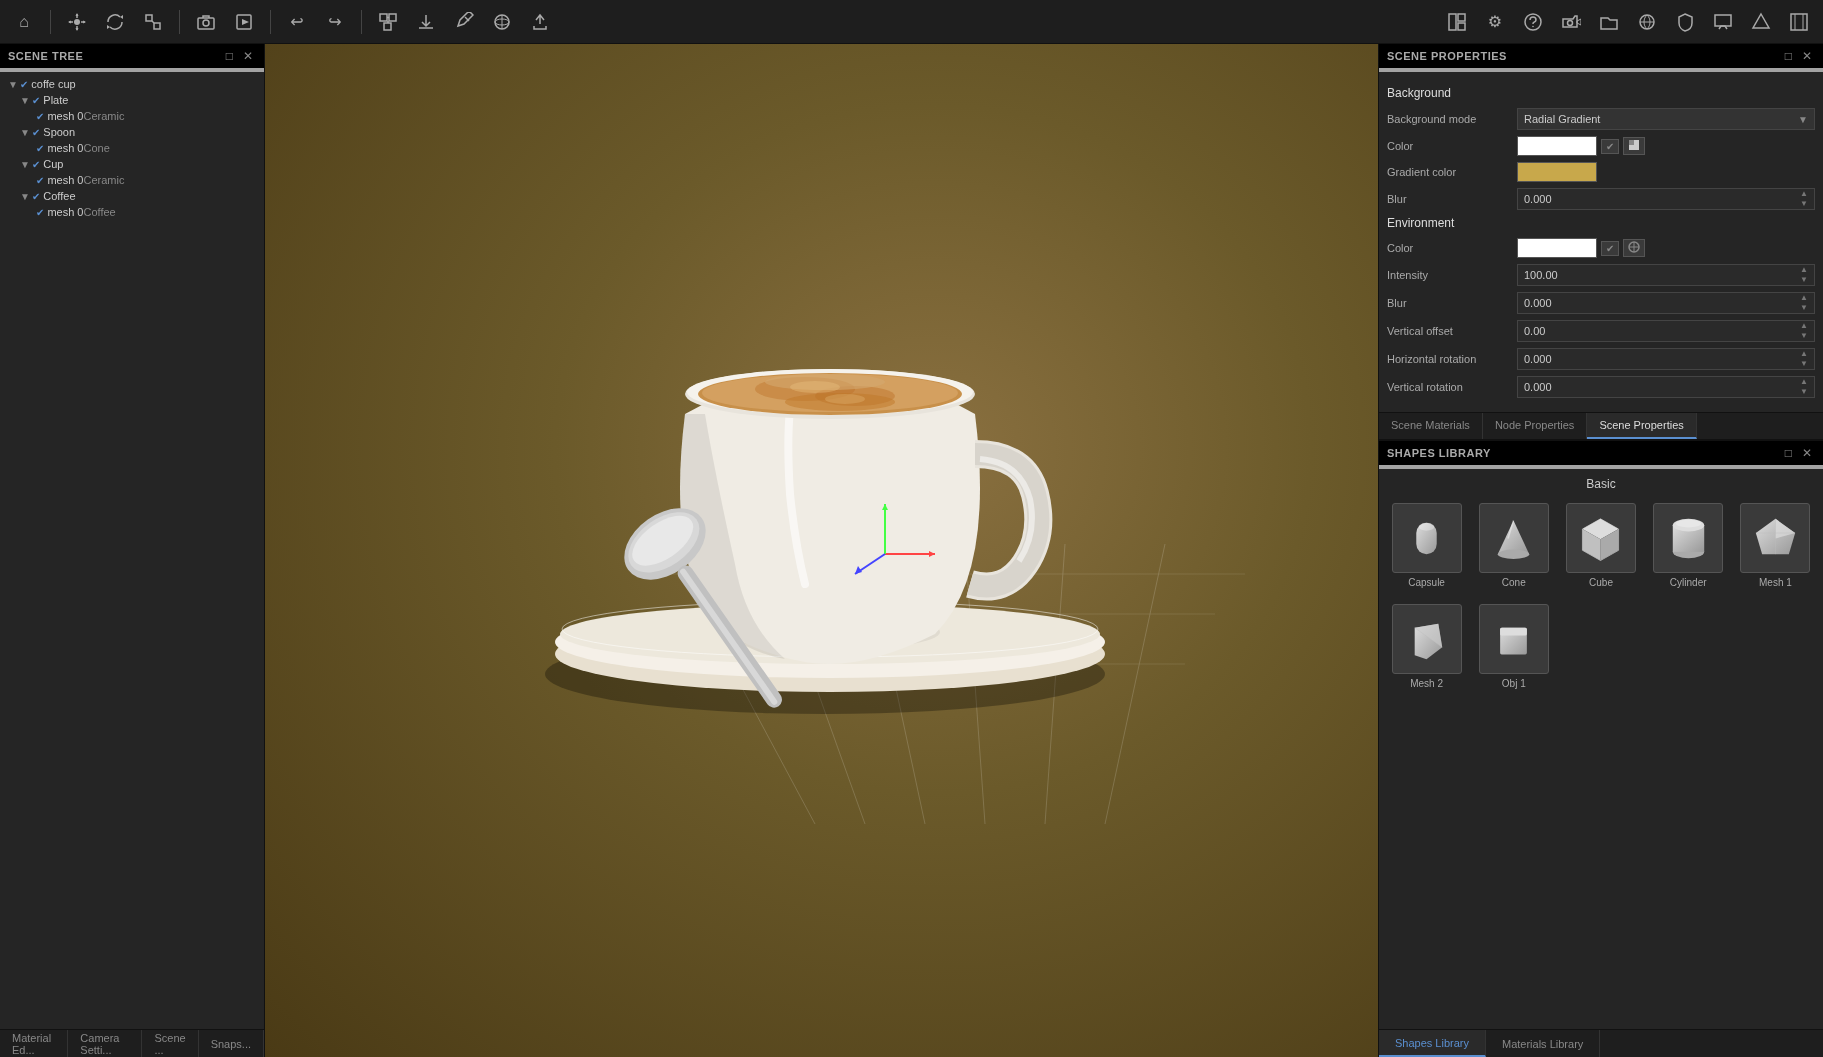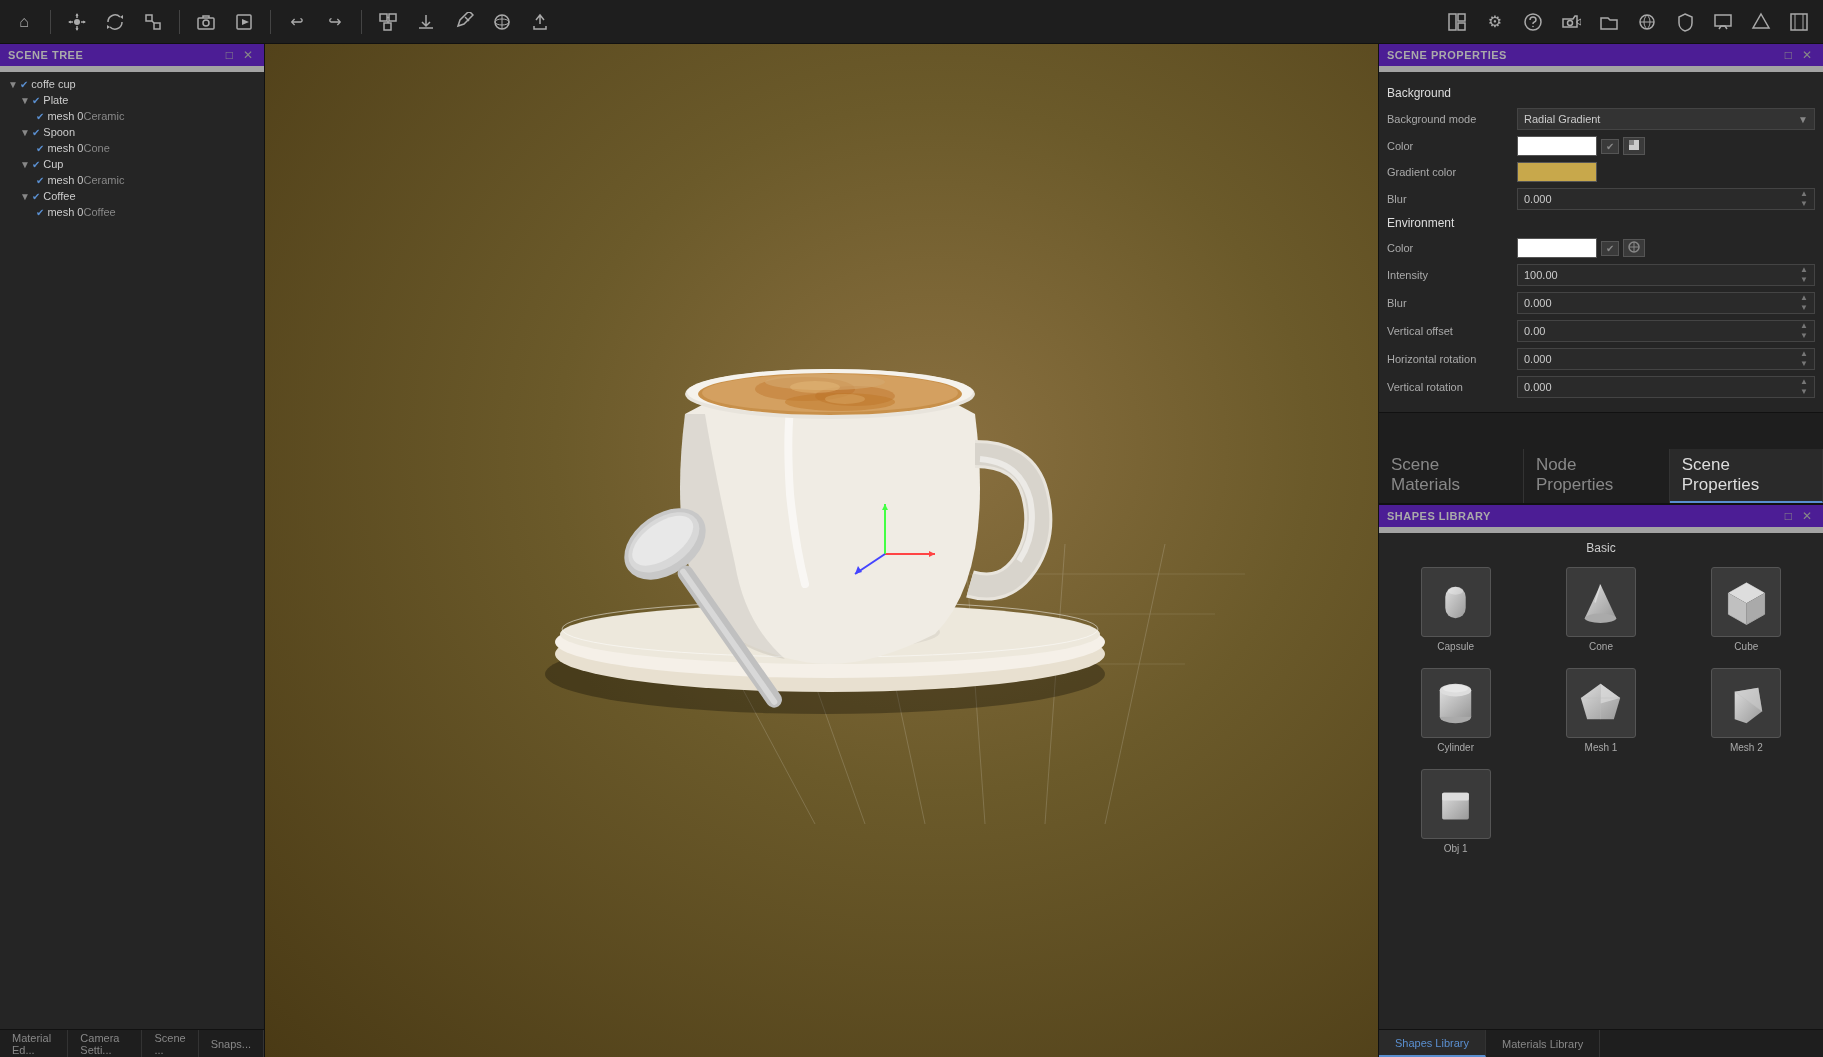--- a/index.html
+++ b/index.html
@@ -9,21 +9,21 @@
     .toolbar { background: #1e1e1e; height: 44px; display: flex; align-items: center; padding: 0 8px; gap: 6px; border-bottom: 1px solid #111; flex-shrink: 0; }
     .toolbar-icon { width: 32px; height: 32px; display: flex; align-items: center; justify-content: center; color: #aaa; cursor: pointer; border-radius: 4px; font-size: 16px; }
     .toolbar-sep { width: 1px; height: 24px; background: #444; margin: 0 4px; }
     .toolbar-right { margin-left: auto; display: flex; gap: 6px; }
 
     
     .main-area { display: flex; flex: 1; overflow: hidden; }
 
     
     .scene-tree { width: 265px; background: #252525; border-right: 1px solid #111; display: flex; flex-direction: column; flex-shrink: 0; }
-    .panel-header { background: #4c1d95; padding: 4px 8px; display: flex; align-items: center; justify-content: space-between; border-bottom: 6px solid #a3a3a3; height: 28px; }
+    .panel-header { background: #000000; padding: 4px 8px; display: flex; align-items: center; justify-content: space-between; border-bottom: 4px solid #a3a3a3; height: 28px; }
     .panel-title { font-size: 11px; color: #aaa; font-weight: bold; letter-spacing: 0.5px; }
     .panel-header-btns { display: flex; gap: 4px; }
     .panel-btn { color: #888; cursor: pointer; font-size: 12px; padding: 0 3px; }
 
     .tree-content { flex: 1; overflow-y: auto; padding: 4px 0; }
     .tree-item { display: flex; align-items: center; padding: 2px 4px; cursor: pointer; }
     .tree-indent { display: inline-block; }
     .tree-toggle { color: #888; margin-right: 2px; font-size: 10px; }
     .tree-check { color: #5a8fd0; margin-right: 3px; font-size: 10px; }
     .tree-label { color: #ccc; font-size: 11px; }
@@ -67,28 +67,28 @@
     .color-swatch.white { background: #ffffff; }
     .color-swatch.gold { background: #c8a84b; }
     .color-btn { background: #3a3a3a; border: 1px solid #555; color: #888; font-size: 10px; padding: 1px 4px; cursor: pointer; }
 
     .num-field { background: #2a2a2a; border: 1px solid #444; color: #ccc; font-size: 11px; padding: 2px 6px; height: 22px; display: flex; align-items: center; justify-content: space-between; width: 100%; }
     .num-arrows { display: flex; flex-direction: column; }
     .num-arrow { color: #777; font-size: 8px; cursor: pointer; line-height: 10px; }
 
     
     .scene-tabs { display: flex; border-top: 1px solid #111; background: #1e1e1e; }
-    .scene-tab { padding: 6px 12px; font-size: 17px; color: #888; cursor: pointer; border-right: 1px solid #333; margin-top: 36px; }
+    .scene-tab { padding: 6px 12px; font-size: 11px; color: #888; cursor: pointer; border-right: 1px solid #333; }
     .scene-tab.active { background: #2a2a2a; color: #ddd; border-bottom: 2px solid #5a8fd0; }
 
     
     .shapes-library { flex: 1; display: flex; flex-direction: column; border-top: 2px solid #111; overflow: hidden; }
     .shapes-content { flex: 1; overflow-y: auto; padding: 8px; }
     .shapes-section-title { text-align: center; font-size: 12px; color: #ccc; margin-bottom: 8px; font-weight: normal; }
-    .shapes-grid { display: grid; grid-template-columns: repeat(3, 1fr); gap: 8px; }
+    .shapes-grid { display: grid; grid-template-columns: repeat(5, 1fr); gap: 8px; }
     .shape-item { display: flex; flex-direction: column; align-items: center; gap: 4px; cursor: pointer; padding: 4px; border-radius: 3px; }
     .shape-thumb { width: 70px; height: 70px; background: #3a3a3a; border: 1px solid #555; border-radius: 3px; display: flex; align-items: center; justify-content: center; }
     .shape-label { font-size: 10px; color: #aaa; }
 
     
     .library-tabs { display: flex; border-top: 1px solid #111; background: #1e1e1e; height: 28px; flex-shrink: 0; }
     .library-tab { padding: 0 16px; display: flex; align-items: center; font-size: 11px; cursor: pointer; border-right: 1px solid #333; }
     .library-tab.active { background: #2a2a2a; color: #5a8fd0; border-bottom: 2px solid #5a8fd0; }
     .library-tab:not(.active) { color: #888; }
 

